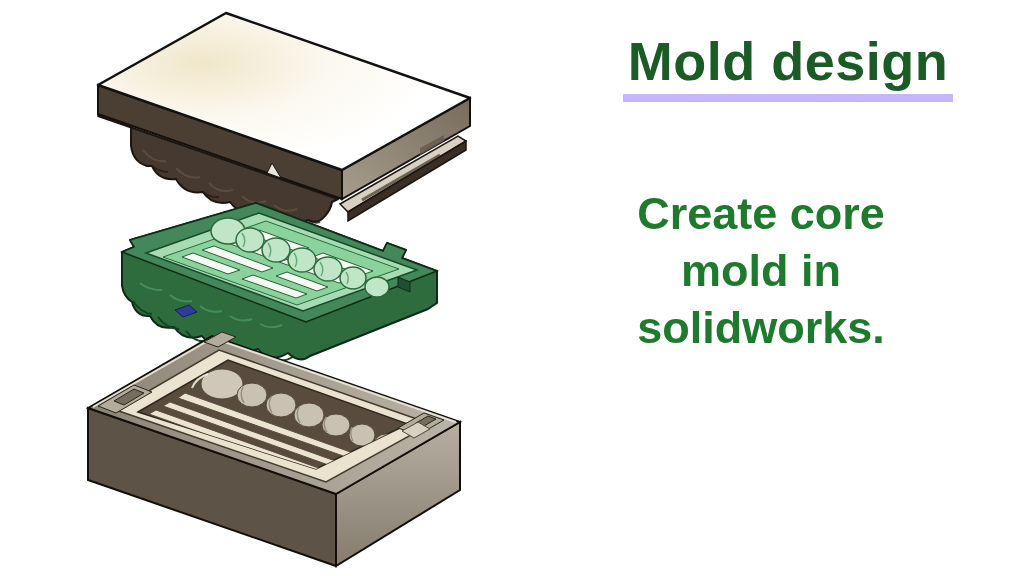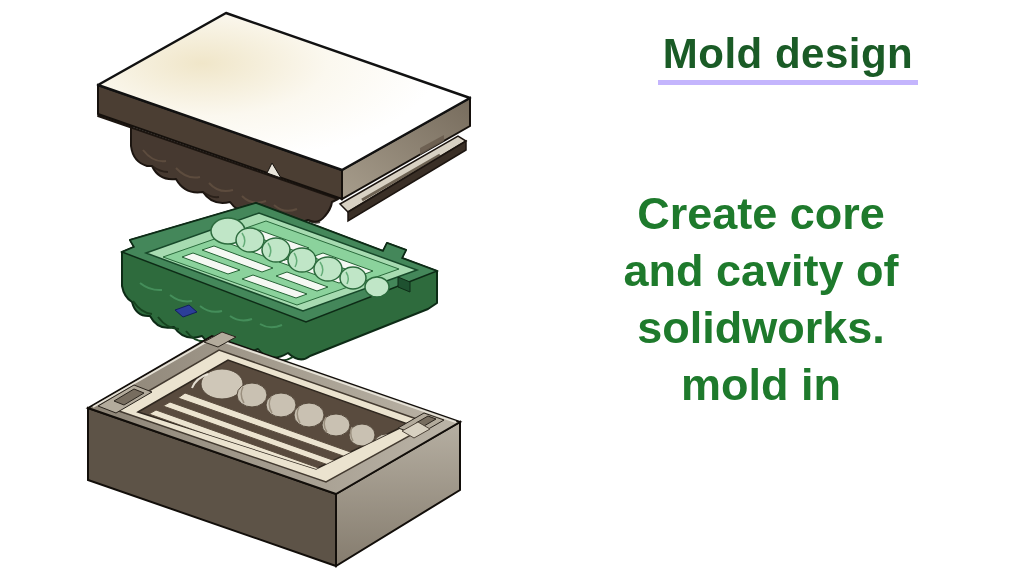--- a/index.html
+++ b/index.html
@@ -4,22 +4,22 @@
 <style>
   html,body { margin:0; padding:0; background:#ffffff; }
   .stage {
     position:relative; width:1024px; height:576px; background:#ffffff;
     overflow:hidden; font-family:"Liberation Sans", sans-serif;
   }
   .illus { position:absolute; left:0; top:0; }
   .panel { position:absolute; left:548px; top:0; width:436px; height:576px; text-align:center; font-weight:bold; }
   .title { position:absolute; top:30px; left:0; right:0; }
   .title span {
-    display:inline-block; font-size:42px; letter-spacing:0.5px; color:#1a5b26;
-    border-bottom:5px solid #c4b5fd; padding:0 5px 2px;margin-left:44px;
+    display:inline-block; font-size:54px; letter-spacing:0.5px; color:#1a5b26;
+    border-bottom:8px solid #c4b5fd; padding:0 5px 2px;margin-left:44px;
   }
   .subtitle { position:absolute; top:185px; left:0; right:10px; font-size:45px; line-height:57px; color:#1e7a2c; }
 </style>
 </head>
 <body>
 
 <div class="stage">
 
   <svg class="illus" width="548" height="576" viewBox="0 0 548 576">
     <defs>
@@ -143,19 +143,18 @@
       <polygon points="402,431 418,422 430,429 414,438" fill="#d8d1c1" stroke="#4f453a" stroke-width="1"></polygon>
     </g>
   </svg>
 
   <div class="panel">
     <div class="title">
       <span>Mold design</span>
     </div>
     <div class="subtitle">
       <div>Create core</div>
-      <div>and cavity of</div>
+      <div>mold in</div>
       <div>solidworks.</div>
-      <div>mold in</div>
     </div>
   </div>
 
 </div>
 
 </body></html>

